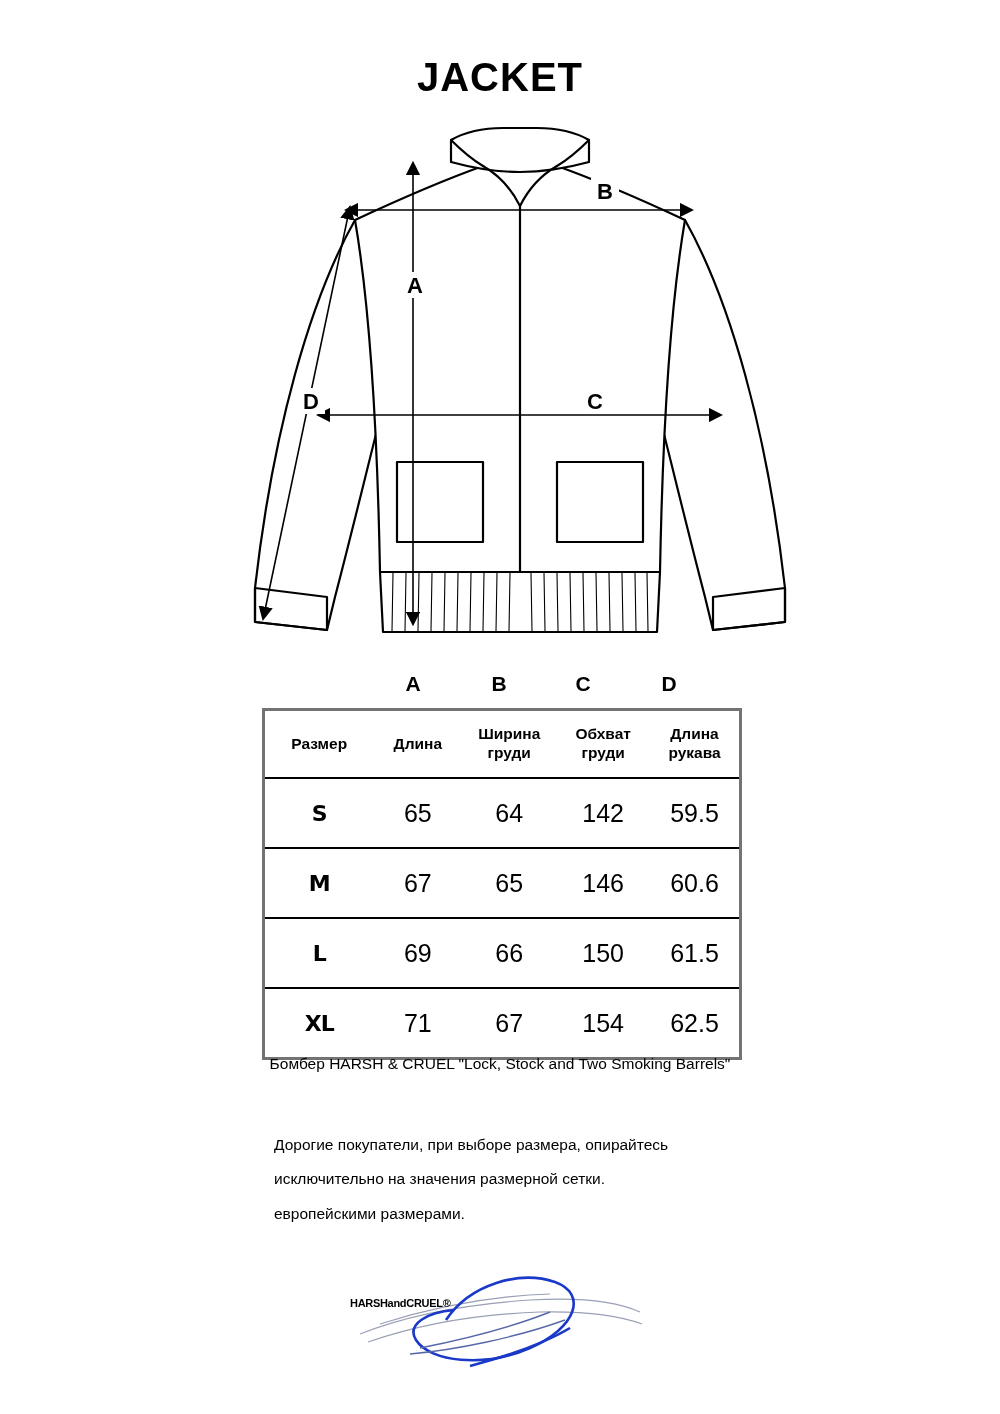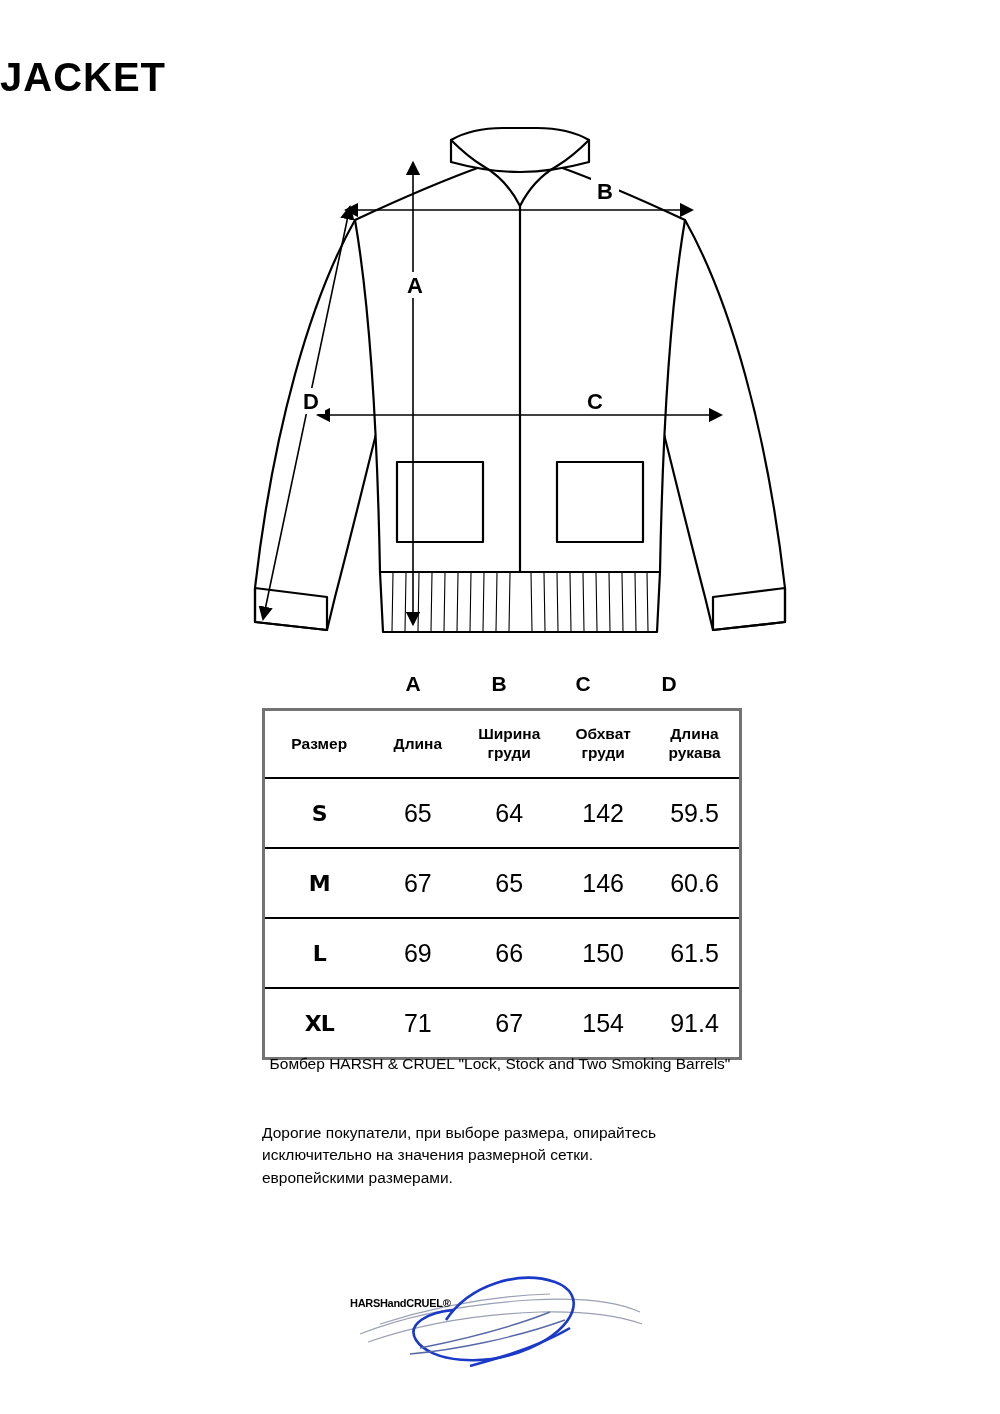--- a/index.html
+++ b/index.html
@@ -18,20 +18,21 @@
   .page {
     position: relative;
     width: 1000px;
     height: 1414px;
   }
   .title {
     position: absolute;
     top: 55px;
     left: 0;
     width: 1000px;
+    text-align: center;
     font-size: 40px;
     font-weight: bold;
     letter-spacing: 1px;
   }
   .illustration {
     position: absolute;
     top: 110px;
     left: 215px;
     width: 610px;
     height: 560px;
@@ -106,21 +107,21 @@
     font-size: 15.5px;
   }
   .note {
     position: absolute;
     top: 1122px;
     left: 262px;
     width: 520px;
     font-size: 15.5px;
     line-height: 1.45;
   }
-  .note p { margin: 0; }
+  .note p { margin: 12px; }
   .logo {
     position: absolute;
     top: 1262px;
     left: 350px;
     width: 300px;
     height: 120px;
   }
   .logo-text {
     position: absolute;
     top: 1297px;
@@ -267,21 +268,21 @@
         <td>69</td>
         <td>66</td>
         <td>150</td>
         <td>61.5</td>
       </tr>
       <tr>
         <td class="size-label">XL</td>
         <td>71</td>
         <td>67</td>
         <td>154</td>
-        <td>91.4</td>
+        <td>62.5</td>
       </tr>
     </tbody>
   </table>
 
   <div class="caption">Бомбер HARSH &amp; CRUEL "Lock, Stock and Two Smoking Barrels"</div>
 
   <div class="note">
     <p>Дорогие покупатели, при выборе размера, опирайтесь</p>
     <p>исключительно на значения размерной сетки.</p>
     <p>европейскими размерами.</p>

